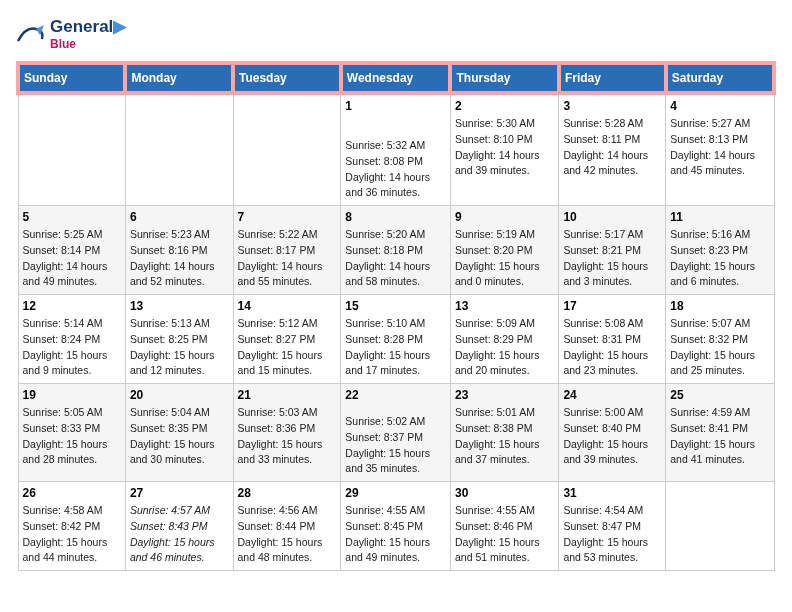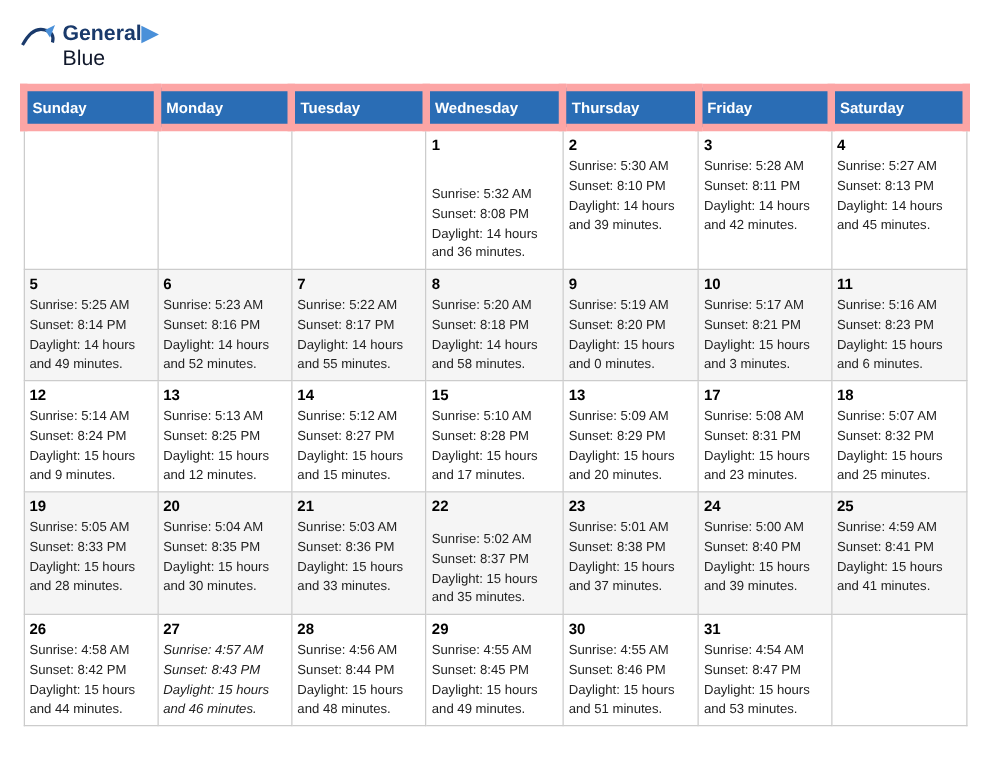--- a/index.html
+++ b/index.html
@@ -11,21 +11,21 @@
       padding: 16px;
     }
     .header-section {
       display: flex;
       justify-content: space-between;
       align-items: flex-start;
       margin-bottom: 10px;
     }
     .logo {
       display: flex;
-      align-items: flex-start;
+      align-items: flex-end;
     }
     .logo-icon {
       width: 30px;
       height: 30px;
       margin-right: 4px;
     }
     .title-section {
       text-align: right;
     }
     .month-title {
@@ -41,21 +41,21 @@
       width: 100%;
       border-collapse: collapse;
       font-size: 11px;
     }
     .calendar th {
       background: #2a6db5;
       color: #fff;
       padding: 6px 4px;
       text-align: left;
       font-size: 12px;
-      border: 6px solid #fca5a5;
+      border: 4px solid #fca5a5;
     }
     .calendar td {
       vertical-align: top;
       border: 1px solid #ccc;
       padding: 4px;
       width: 113px;
       min-height: 80px;
       background: #fff;
     }
     .calendar tr:nth-child(even) td {
@@ -80,21 +80,21 @@
 
 <div class="header-section">
   <div class="logo">
     <svg class="logo-icon" viewBox="0 0 30 30">
       <rect x="0" y="0" width="30" height="30" fill="none"></rect>
       <path d="M2 20 Q10 5 20 8 Q28 10 26 18" stroke="#1a3a6b" stroke-width="2.5" fill="none"></path>
       <path d="M20 8 L28 4 L24 14 Z" fill="#4a90d9"></path>
     </svg>
     <div>
       <div style="font-size:17px;font-weight:bold;color:#1a3a6b;">General<span style="color:#4a90d9;">▶</span></div>
-      <div style="font-size:17px;font-weight:normal;color:#0f172a;">Blue</div>
+      <div style="font-size:12px;font-weight:bold;color:#be185d;">Blue</div>
     </div>
   </div>
   <div class="title-section">
     <div class="month-title"></div>
     <div class="location-title"></div>
   </div>
 </div>
 
 <table class="calendar">
   <thead>

